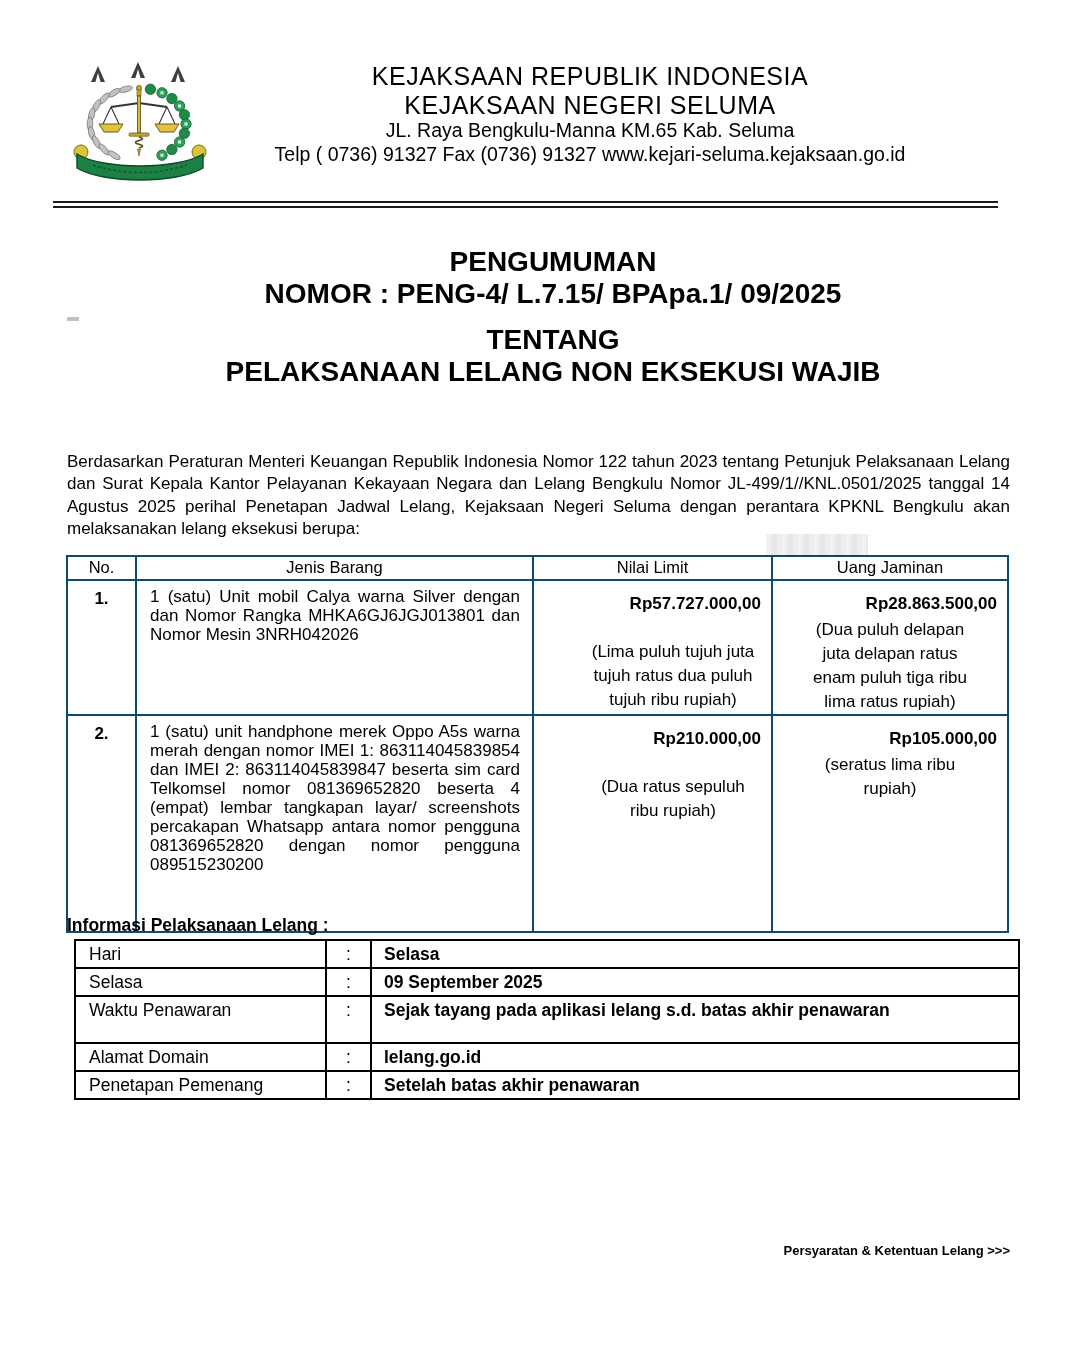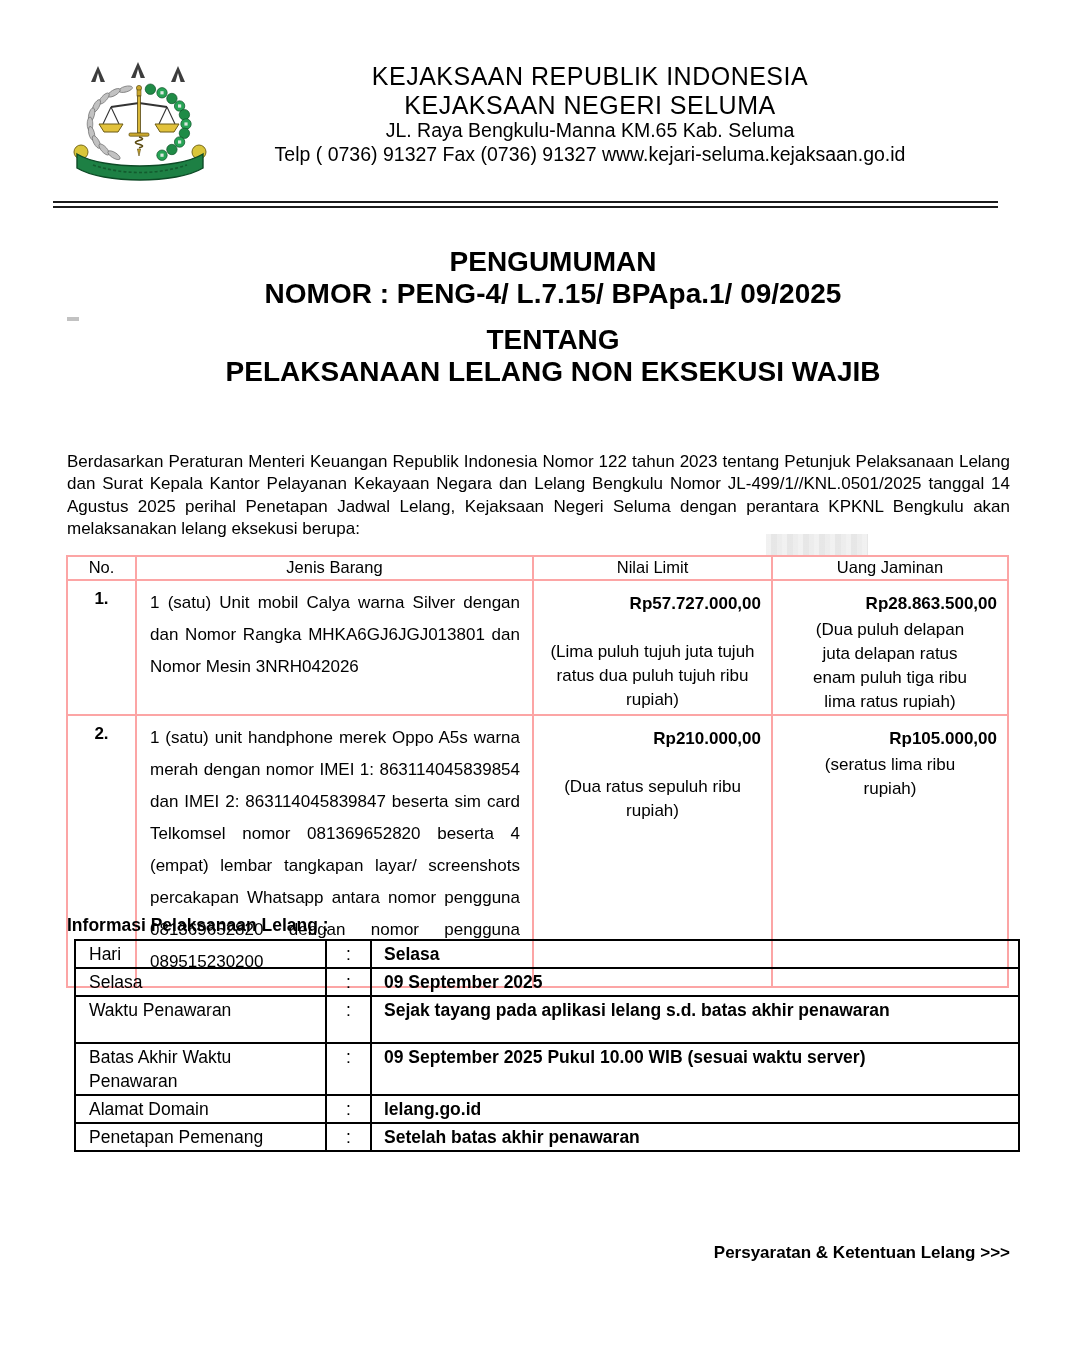--- a/index.html
+++ b/index.html
@@ -25,46 +25,46 @@
   
   .intro{left:67px;top:451px;width:943px;font-size:17px;line-height:22.3px;text-align:justify;}
 
   
   .smudge{left:766px;top:534px;width:102px;height:21px;opacity:.55;
     background:repeating-linear-gradient(90deg,#e6e6e6 0 5px,#d3d3d3 5px 11px,#dedede 11px 16px);}
 
   
   table{border-collapse:collapse;table-layout:fixed;}
   .auction-table{left:66px;top:555px;width:941px;}
-  .auction-table td,.auction-table th{border:2px solid #fca5a5;vertical-align:top;overflow:hidden;}
+  .auction-table td,.auction-table th{border:2px solid #0c4a6e;vertical-align:top;overflow:hidden;}
   .auction-table th{font-weight:normal;font-size:16.5px;height:20px;text-align:center;padding:1px 2px;}
   .row-item1 td{height:109px;}
   .row-item2 td{height:201px;}
   .no-cell{text-align:center;font-weight:bold;font-size:17px;padding-top:8px;}
-  .jenis-cell{font-size:17px;line-height:32px;text-align:justify;padding:6px 12px 8px 13px;}
+  .jenis-cell{font-size:17px;line-height:19px;text-align:justify;padding:6px 12px 8px 13px;}
   .money-cell{text-align:center;font-size:17px;line-height:24px;padding:11px 10px 0 10px;}
   .amount{font-weight:bold;text-align:right;}
   .words{margin:0 auto;}
-  .words.gap-lg{margin-top:24px;}
+  .words.gap-lg{margin-top:24px;margin-left:41px;}
   .words.gap-sm{margin-top:2px;}
   .w-limit{max-width:218px;}
   .w-dep{max-width:178px;}
 
   
   .info-heading{left:67px;top:915px;font-size:17.5px;font-weight:bold;}
   .info-table{left:74px;top:939px;width:944px;}
   .info-table td{border:2px solid #000;vertical-align:top;font-size:17.5px;line-height:24px;padding-top:1px;}
   .info-label{padding-left:13px;}
   .info-sep{text-align:center;}
   .info-value{padding-left:12px;white-space:pre-line;line-height:26px;font-weight:bold;}
   .ir-0 td{height:22px;} .ir-1 td{height:21px;} .ir-2 td{height:43px;}
   .ir-3 td{height:39px;} .ir-4 td{height:21px;} .ir-5 td{height:41px;} .ir-6 td{height:22px;}
 
   
-  .footer-note{left:0;top:1243px;width:1010px;text-align:right;font-weight:bold;font-size:17px;}
+  .footer-note{left:0;top:1243px;width:1010px;text-align:right;font-weight:bold;font-size:13px;}
 </style>
 </head>
 <body>
 
 <div class="abs" style="left:73px;top:62px;width:134px;height:125px;">
   <svg viewBox="0 0 134 125" width="134" height="125">
 
     <g fill="#3d3d3d">
       <path d="M18,20 L25,4 L32,20 L27.6,20 L25,11 L22.4,20 Z"></path>
       <path d="M58,16 L65,0 L72,16 L67.6,16 L65,7 L62.4,16 Z"></path>
@@ -210,25 +210,20 @@
   <tr class="ir-1">
     <td class="info-label">Selasa</td>
     <td class="info-sep">:</td>
     <td class="info-value">09 September 2025</td>
   </tr>
   <tr class="ir-2">
     <td class="info-label">Waktu Penawaran</td>
     <td class="info-sep">:</td>
     <td class="info-value">Sejak tayang pada aplikasi lelang s.d. batas akhir penawaran</td>
   </tr>
-  <tr class="ir-3">
-    <td class="info-label">Batas Akhir Waktu Penawaran</td>
-    <td class="info-sep">:</td>
-    <td class="info-value">09 September 2025 Pukul 10.00 WIB (sesuai waktu server)</td>
-  </tr>
   <tr class="ir-4">
     <td class="info-label">Alamat Domain</td>
     <td class="info-sep">:</td>
     <td class="info-value">lelang.go.id</td>
   </tr>
   <tr class="ir-6">
     <td class="info-label">Penetapan Pemenang</td>
     <td class="info-sep">:</td>
     <td class="info-value">Setelah batas akhir penawaran</td>
   </tr>

